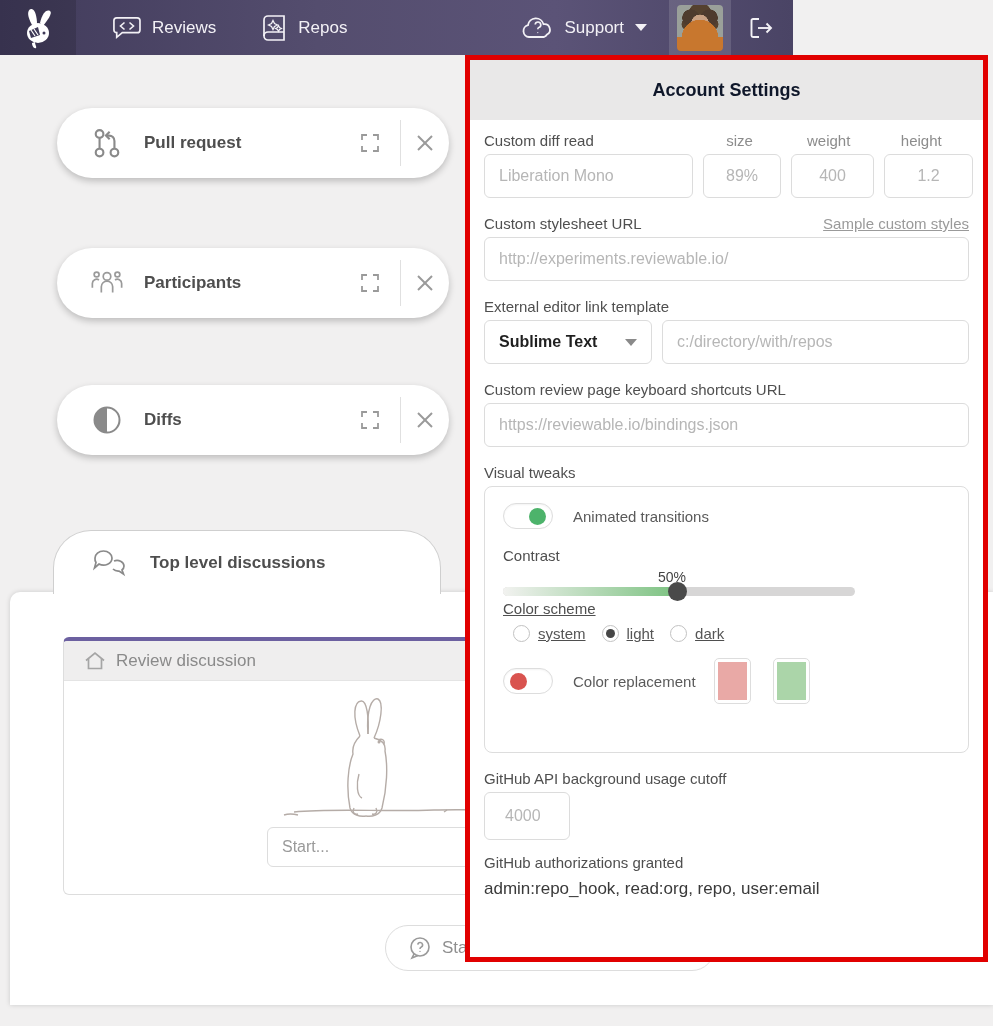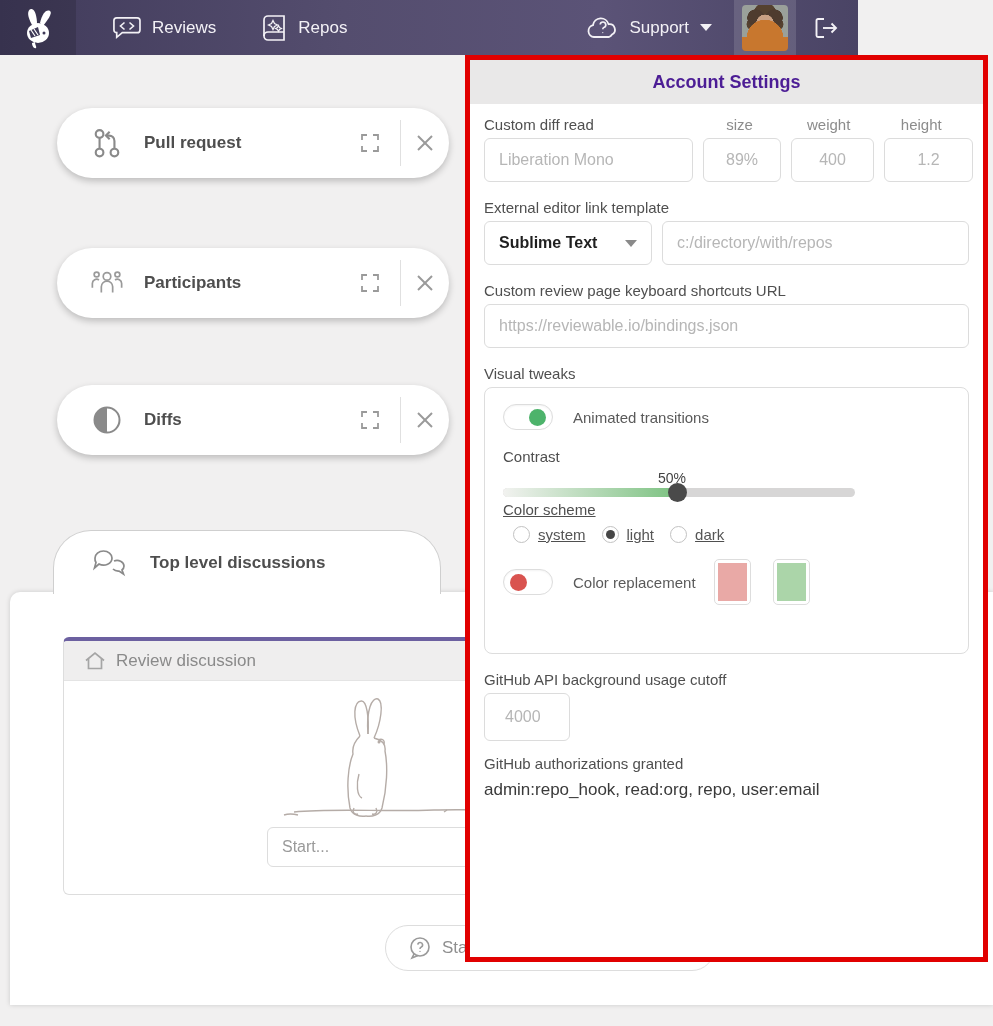--- a/index.html
+++ b/index.html
@@ -6,21 +6,21 @@
   html,body { width:993px; height:1026px; }
   body {
     font-family:"Liberation Sans", sans-serif;
     background:#f1f0f0;
     position:relative;
     overflow:hidden;
     color:#4f4f4f;
   }
   
   .topnav {
-    position:absolute; top:0; left:0; width:858px; height:55px;
+    position:absolute; top:0; left:0; width:793px; height:55px;
     background:linear-gradient(90deg,#413b5b 0%,#544d6e 40%,#5b5377 70%,#4a4465 100%);
     display:flex; align-items:center; z-index:30;
   }
   .brand-cell { width:76px; height:55px; background:rgba(0,0,0,0.14); display:flex; align-items:center; justify-content:center; }
   .nav-item { display:flex; align-items:center; gap:10px; color:#f3f1f6; font-size:17px; cursor:pointer; }
   .nav-item.reviews { margin-left:36px; }
   .nav-item.repos { margin-left:44px; }
   .nav-right { margin-left:auto; display:flex; align-items:center; height:55px; }
   .support { display:flex; align-items:center; gap:9px; color:#f3f1f6; font-size:17px; margin-right:22px; cursor:pointer; }
   .caret-down { width:0; height:0; border-left:6px solid transparent; border-right:6px solid transparent; border-top:7px solid #f3f1f6; margin-left:2px; }
@@ -90,22 +90,22 @@
     font-size:17px; color:#8f8f8f; z-index:4; cursor:pointer;
   }
 
   
   .settings-panel {
     position:absolute; left:465px; top:55px; width:523px; height:907px;
     background:#fff; border:5px solid #e10000; z-index:10;
     display:flex; flex-direction:column;
   }
   .settings-header {
-    height:44px; background:#e9e8e8; display:flex; align-items:center; justify-content:center;
-    font-size:18px; font-weight:bold; color:#4c1d95; flex:0 0 auto;
+    height:60px; background:#e9e8e8; display:flex; align-items:center; justify-content:center;
+    font-size:18px; font-weight:bold; color:#0f172a; flex:0 0 auto;
   }
   .settings-body { padding:12px 14px 10px 14px; overflow:hidden; }
   .field-label { font-size:15px; color:#4f4f4f; margin-bottom:5px; }
   .sub-label { font-size:15px; color:#8c8c8c; }
   .txt-input {
     height:44px; border:1px solid #dcdcdc; border-radius:6px; width:100%;
     font-size:16px; padding:0 14px; font-family:"Liberation Sans",sans-serif; color:#444;
   }
   .txt-input::placeholder { color:#b6b6b6; }
   .row { display:flex; gap:10px; }
@@ -391,20 +391,27 @@
         <span class="sub-label l-height">height</span>
       </div>
       <div class="row">
         <input class="txt-input in-font" type="text" placeholder="Liberation Mono" style="">
         <input class="txt-input in-size" type="text" placeholder="89%" style="">
         <input class="txt-input in-weight" type="text" placeholder="400" style="">
         <input class="txt-input in-height" type="text" placeholder="1.2" style="">
       </div>
     </div>
 
+    <div class="section">
+      <div class="label-row">
+        <span class="field-label" style="margin-bottom:0">Custom stylesheet URL</span>
+        <span class="link">Sample custom styles</span>
+      </div>
+      <input class="txt-input" type="text" placeholder="http://experiments.reviewable.io/" style="">
+    </div>
 
     <div class="section">
       <div class="field-label">External editor link template</div>
       <div class="row">
         <div class="dropdown">
           <span class="dd-value">Sublime Text</span>
           <span class="dd-caret"></span>
         </div>
         <input class="txt-input" style="flex: 1 1 0%;" type="text" placeholder="c:/directory/with/repos">
       </div>

